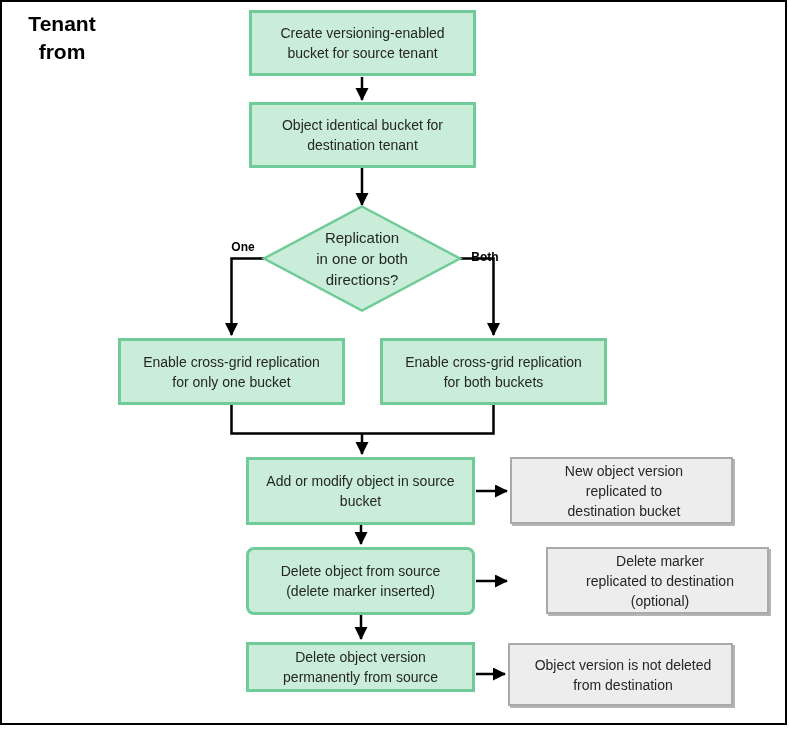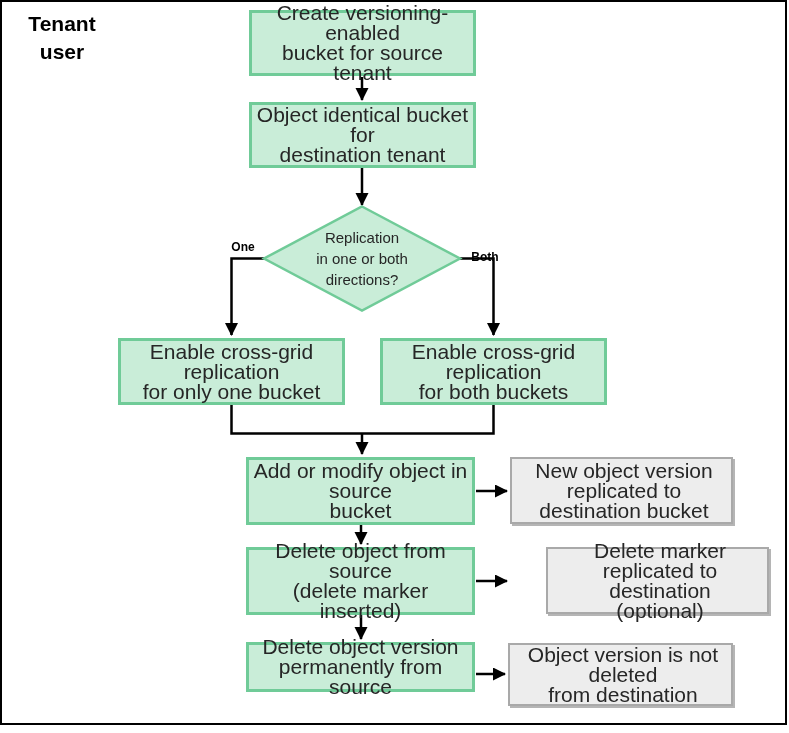--- a/index.html
+++ b/index.html
@@ -33,21 +33,21 @@
     stroke-width: 2.5;
   }
   .node {
     position: absolute;
     box-sizing: border-box;
     display: flex;
     align-items: center;
     justify-content: center;
     text-align: center;
     white-space: pre-line;
-    font-size: 21px;
+    font-size: 14px;
     line-height: 20px;
     color: var(--text-color, #262626);
     padding: 2px 4px;
   }
   .process {
     background: var(--process-fill, #c9edd8);
     border: 3px solid var(--process-border, #70cb98);
   }
   .result {
     background: var(--result-fill, #ededed);
@@ -85,21 +85,21 @@
     color: #000000;
   }
   .branch-one  { left: 221px; top: 240px; }
   .branch-both { left: 463px; top: 250px; }
 
   .n-create-source  { left: 249px; top: 10px;  width: 227px; height: 66px; }
   .n-create-dest    { left: 249px; top: 102px; width: 227px; height: 66px; }
   .n-enable-one     { left: 118px; top: 338px; width: 227px; height: 67px; }
   .n-enable-both    { left: 380px; top: 338px; width: 227px; height: 67px; }
   .n-add-modify     { left: 246px; top: 457px; width: 229px; height: 68px; }
-  .n-delete-source  { left: 246px; top: 547px; width: 229px; height: 68px; }
+  .n-delete-source  { left: 246px; top: 547px; width: 229px; height: 68px; border-radius: 8px; }
   .n-delete-version { left: 246px; top: 642px; width: 229px; height: 50px; }
   .r-new-version    { left: 510px; top: 457px; width: 223px; height: 67px; }
   .r-delete-marker  { left: 510px; top: 547px; width: 223px; height: 67px; margin-left: 36px; }
   .r-not-deleted    { left: 508px; top: 643px; width: 225px; height: 63px; }
 </style>
 </head>
 <body>
 
 <div class="canvas">
   <div class="frame"></div>
@@ -118,21 +118,21 @@
     <path class="line" d="M362 433.5 V454" marker-end="url(#arrow)"></path>
     <path class="line" d="M361 525 V544" marker-end="url(#arrow)"></path>
     <path class="line" d="M361 615 V639" marker-end="url(#arrow)"></path>
     <path class="line" d="M476 491 H507" marker-end="url(#arrow)"></path>
     <path class="line" d="M476 581 H507" marker-end="url(#arrow)"></path>
     <path class="line" d="M476 674 H505" marker-end="url(#arrow)"></path>
     <polygon class="diamond-shape" points="362,206.5 460,258.5 362,310.5 264,258.5"></polygon>
   </svg>
 
   <div class="actor-label">Tenant
-user</div>
+from</div>
 
   <div class="node process n-create-source">Create versioning-enabled
 bucket for source tenant</div>
   <div class="node process n-create-dest">Object identical bucket for
 destination tenant</div>
 
   <div class="diamond-text">Replication
 in one or both
 directions?</div>
   <div class="branch-label branch-one">One</div>

